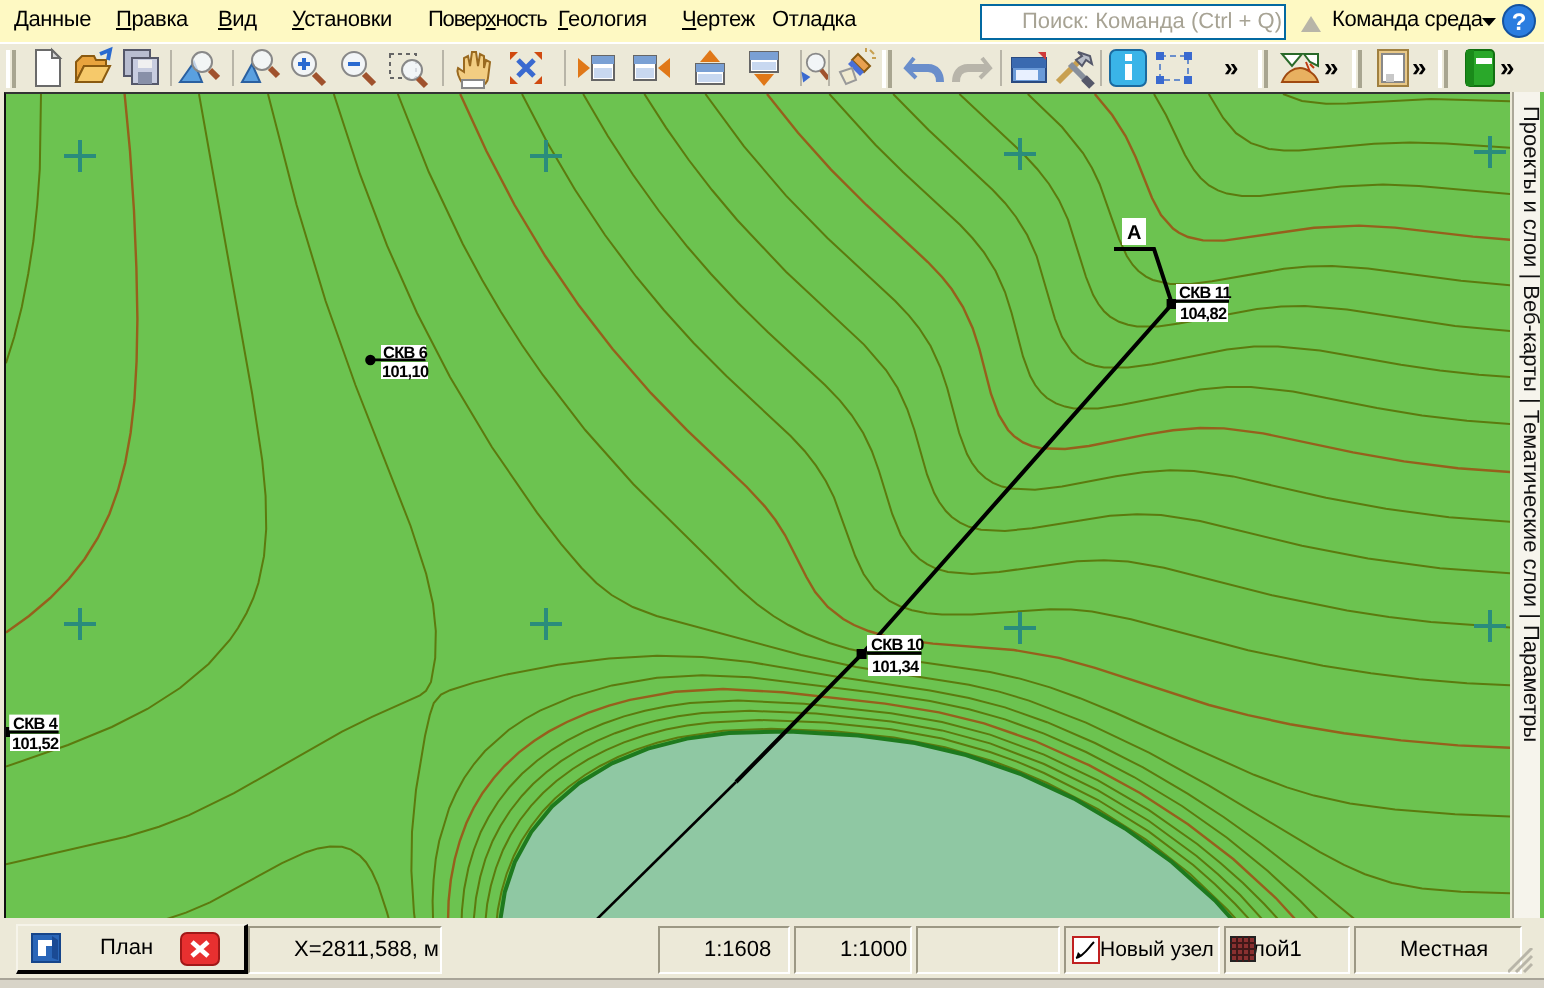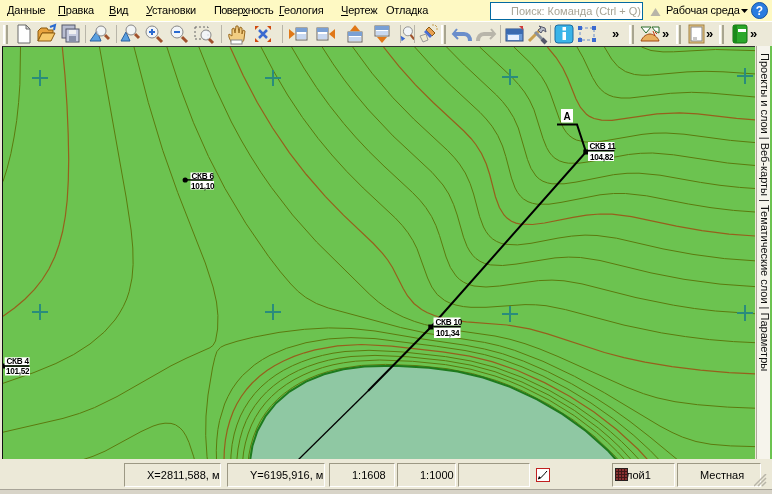--- a/index.html
+++ b/index.html
@@ -29,21 +29,21 @@
  <span class="mi" style="left:109px"><u>В</u>ид</span>
  <span class="mi" style="left:146px"><u>У</u>становки</span>
  <span class="mi" style="left:214px;letter-spacing:-0.6px">Повер<u>х</u>ность</span>
  <span class="mi" style="left:279px"><u>Г</u>еология</span>
  <span class="mi" style="left:341px"><u>Ч</u>ертеж</span>
  <span class="mi" style="left:386px">Отладка</span>
  <span id="searchbox">Поиск: Команда (Ctrl + Q)</span>
  <svg class="abs" style="left:650px;top:7px" width="11" height="10">
         <path d="M5.5 1L10.5 9H0.5Z" fill="#b8b5a8"></path>
       </svg>
- <span class="mi" style="left:666px">Рабочая среда</span>
+ <span class="mi" style="left:666px">Команда среда</span>
  <svg class="abs" style="left:741px;top:9px" width="8" height="5">
         <path d="M0 0h7L3.5 4Z" fill="#000"></path>
       </svg>
  <svg class="abs" style="left:751px;top:2px" width="17" height="17">
         <circle cx="8.5" cy="8.5" r="8" fill="#2a7de0"></circle>
         <circle cx="8.5" cy="8.5" r="8" fill="none" stroke="#1553a0" stroke-width="1"></circle>
         <text x="8.5" y="13" text-anchor="middle" font-size="12" font-weight="bold" fill="#fff" font-family="Liberation Sans">?</text>
       </svg>
 </div>
 <div id="toolbar">
@@ -286,25 +286,38 @@
   <text x="3.5" y="317.3">СКВ 4</text>
   <text x="3" y="327.3">101,52</text>
  </g>
 </svg>
 </div>
 <div id="sidebar">
       <span class="vt">Проекты и слои | Веб-карты | Тематические слои | Параметры</span>
     </div>
 <div id="edgestrip"></div>
 <div id="statusbar">
+ <div id="tab">
+  <svg class="abs" style="left:6px;top:3px" width="16" height="16" viewBox="0 0 16 16">
+          <rect x="1" y="1" width="14" height="14" fill="#2a66b8"></rect>
+          <rect x="1" y="1" width="14" height="14" fill="none" stroke="#16458a"></rect>
+          <path d="M4 12V4h7v3h-3v5Z" fill="#fff"></path>
+          <path d="M11 2l3 2v10l-3-1Z" fill="#1a4a94"></path>
+        </svg>
+  <span class="abs" style="left:41px;top:5px;font-size:11px">План</span>
+  <svg class="abs" style="left:81px;top:3px" width="20" height="17" viewBox="0 0 20 17">
+          <rect x="0.5" y="0.5" width="19" height="16" rx="3" fill="#e83030" stroke="#a01818"></rect>
+          <path d="M6 5l8 7M14 5l-8 7" stroke="#fff" stroke-width="2.4"></path>
+        </svg>
+ </div>
  <span class="cell" style="left:124px;width:97px">X=2811,588, м</span>
- <span class="cell" style="left:227px;width:98px">Y=6195,916, м</span>
  <span class="cell" style="left:329px;width:66px">1:1608</span>
  <span class="cell" style="left:397px;width:59px">1:1000</span>
  <span class="cell" style="left:458px;width:72px"></span>
+ <span class="cell" style="left:532px;width:78px;padding-left:17px;font-size:10.5px">Новый узел</span>
  <svg class="abs" style="left:536px;top:9px" width="14" height="14" viewBox="0 0 14 14">
         <rect x="0.5" y="0.5" width="13" height="13" fill="#fff" stroke="#c02020"></rect>
         <path d="M2 11c4-1 6-5 9-8" fill="none" stroke="#000"></path>
         <path d="M2 11l3-1-2-2Z" fill="#000"></path>
       </svg>
  <span class="cell" style="left:612px;width:63px;padding-left:5px">Слой1</span>
  <svg class="abs" style="left:615px;top:9px" width="13" height="13" viewBox="0 0 13 13">
         <rect x="0.5" y="0.5" width="12" height="12" fill="#8a3030" stroke="#222"></rect>
         <path d="M0 3.5h13M0 6.5h13M0 9.5h13M3.5 0v13M6.5 0v13M9.5 0v13" stroke="#401818" stroke-width="1"></path>
       </svg>

